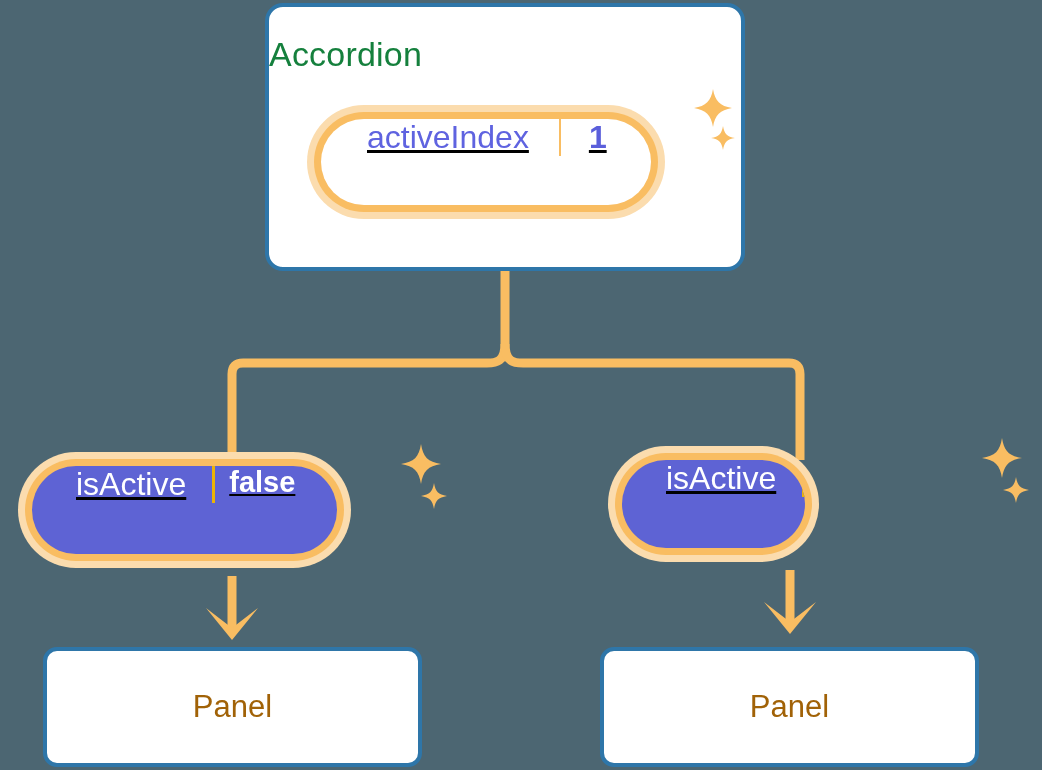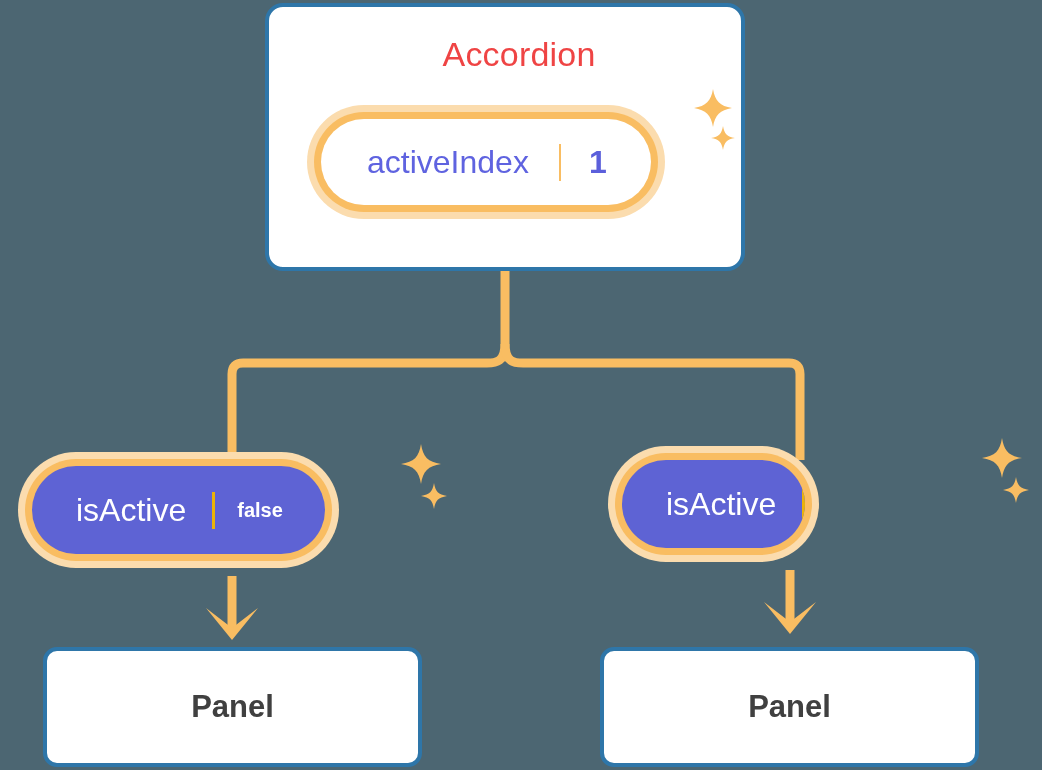--- a/index.html
+++ b/index.html
@@ -46,44 +46,43 @@
     left: 265px;
     top: 3px;
     width: 480px;
     height: 268px;
   }
 
   .card-title {
     position: absolute;
     left: 0; right: 0;
     top: 28px;
-    text-align: center;
-    color: #ef4444;
+    text-align: left;
+    color: #15803d;
     font-size: 34px;
     font-weight: 400;
     letter-spacing: 0.2px;
-    padding-left: 28px;
   }
 
   
   .panel-card {
     position: absolute;
     background: #ffffff;
     border: 4px solid #2e76a9;
     border-radius: 14px;
     z-index: 3;
     display: flex;
     align-items: center;
     justify-content: center;
   }
 
   .panel-card .panel-label {
-    color: #404040;
+    color: #a16207;
     font-size: 31px;
-    font-weight: 700;
+    font-weight: 400;
   }
 
   #panel-left  { left: 43px;  top: 647px; width: 379px; height: 120px; }
   #panel-right { left: 600px; top: 647px; width: 379px; height: 120px; }
 
   
   .pill-wrap {
     position: absolute;
     z-index: 4;
     display: flex;
@@ -101,22 +100,23 @@
   .pill-ring {
     border-radius: 999px;
     background: #f9bd62;
     padding: 7px;
     display: inline-flex;
   }
   
   .pill-body {
     border-radius: 999px;
     display: flex;
-    align-items: center;
+    align-items: flex-start;
     overflow: hidden;
+    text-decoration: underline;
   }
 
   .pill-key, .pill-val {
     display: flex;
     align-items: center;
     justify-content: center;
     white-space: nowrap;
   }
 
   
@@ -145,23 +145,23 @@
   }
   .pill-purple .pill-key {
     color: #ffffff;
     font-size: 32px;
     font-weight: 400;
     padding: 0 26px 0 44px;
     border-right: 3px solid #eab308;
   }
   .pill-purple .pill-val {
     color: #ffffff;
-    font-size: 20px;
+    font-size: 29px;
     font-weight: bold;
-    padding: 0 42px 0 22px;
+    padding: 0 42px 0 14px;
   }
 
   #pill-activeindex { left: 307px; top: 105px; }
   #pill-left        { left: 18px;  top: 452px; }
   #pill-right       { left: 608px; top: 446px; }
 
   
   .sparkle {
     position: absolute;
     z-index: 5;

